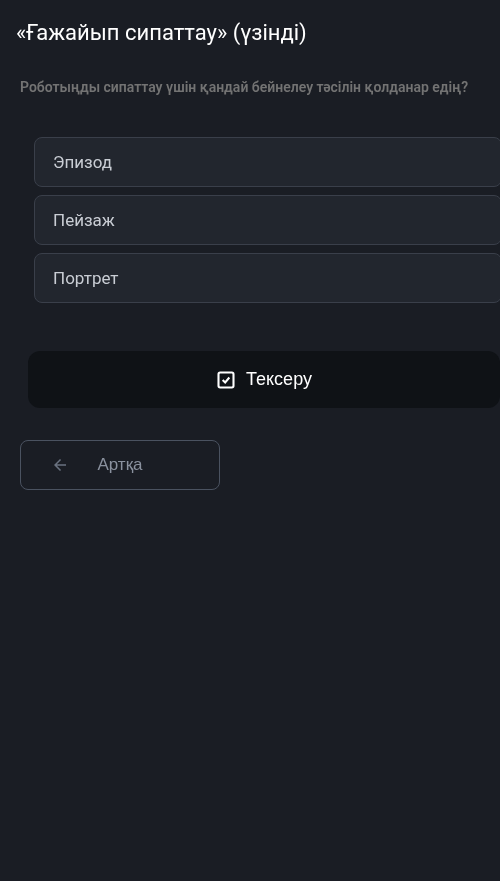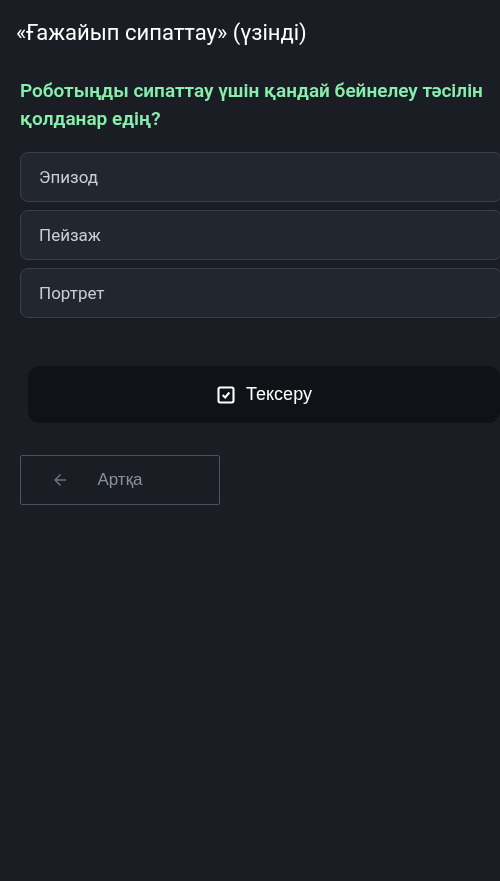--- a/index.html
+++ b/index.html
@@ -15,28 +15,29 @@
       font-family: -apple-system, BlinkMacSystemFont, "Segoe UI", Roboto, Arial, sans-serif;
       overflow: hidden;
     }
     .page-title {
       font-size: 22px;
       font-weight: 400;
       color: #ffffff;
       padding: 20px 16px 8px 16px;
     }
     .question-text {
-      font-size: 19px;
+      font-size: 14px;
       font-weight: 600;
-      color: #86efac;
+      color: #737373;
       padding: 24px 14px 20px 20px;
       line-height: 1.45;
     }
     .options-container {
-      padding: 0 0 0 20px;
+      padding: 0 0 0 34px;
+      margin-top: 20px;
     }
     .option {
       background-color: #22262e;
       border: 1px solid #3a3f4a;
       border-radius: 8px;
       padding: 14px 18px;
       margin-bottom: 8px;
       font-size: 17px;
       color: #c9cdd4;
       cursor: pointer;
@@ -60,21 +61,21 @@
     .check-icon {
       width: 20px;
       height: 20px;
       flex-shrink: 0;
     }
     .back-button {
       margin: 32px 0 0 20px;
       width: 200px;
       background-color: transparent;
       border: 1px solid #4a5260;
-      border-radius: 2px;
+      border-radius: 8px;
       padding: 14px 0;
       display: flex;
       align-items: center;
       cursor: pointer;
       font-size: 17px;
       color: #8a919e;
       position: relative;
     }
     .back-arrow {
       position: absolute;

